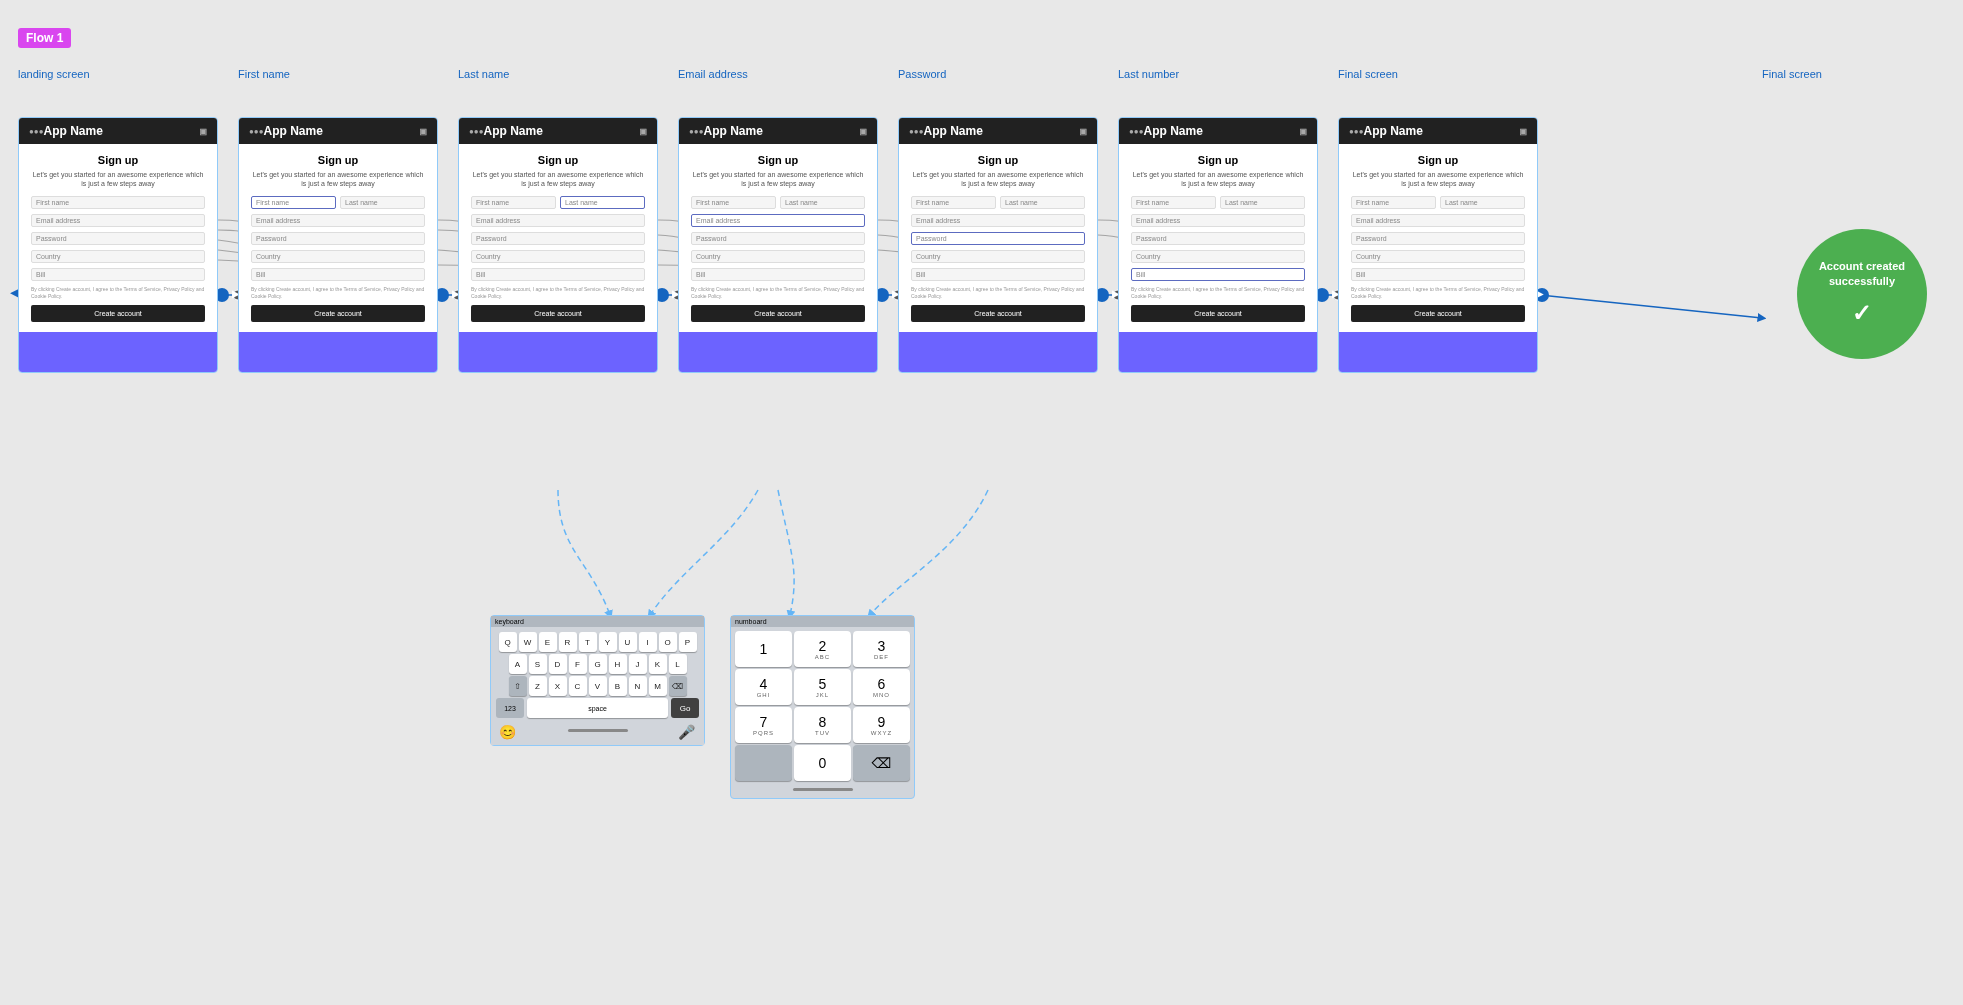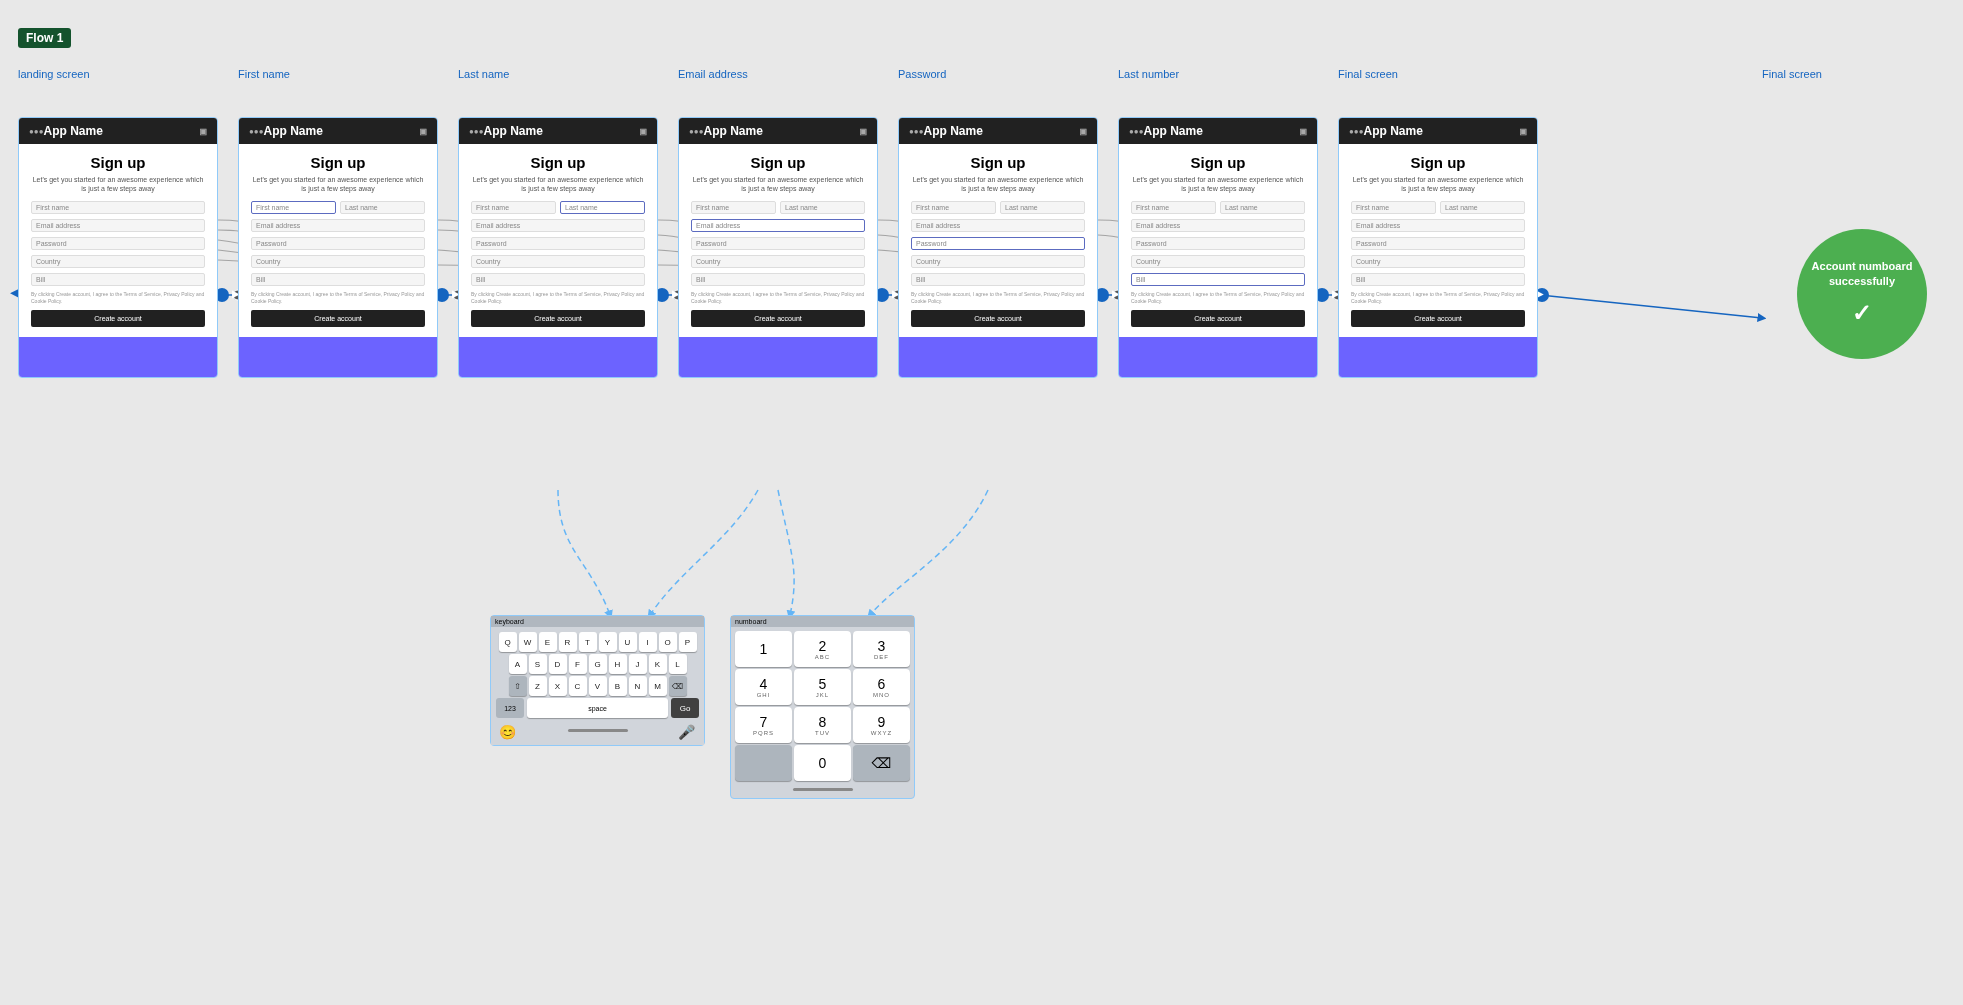--- a/index.html
+++ b/index.html
@@ -10,21 +10,21 @@
       height: 1005px;
       overflow: hidden;
       position: relative;
     }
 
     
     .flow-badge {
       position: absolute;
       top: 28px;
       left: 18px;
-      background: #14532d;
+      background: #d946ef;
       color: white;
       font-size: 12px;
       font-weight: bold;
       padding: 3px 8px;
       border-radius: 3px;
     }
 
     
     .screen-wrapper {
       position: absolute;
@@ -70,21 +70,21 @@
       font-size: 8px;
       color: #aaa;
     }
 
     .phone-body {
       padding: 10px 12px;
     }
 
     .screen-title {
       text-align: center;
-      font-size: 15px;
+      font-size: 11px;
       font-weight: bold;
       margin-bottom: 4px;
     }
 
     .screen-subtitle {
       text-align: center;
       font-size: 7px;
       color: #555;
       margin-bottom: 8px;
       line-height: 1.3;
@@ -592,21 +592,21 @@
         </div>
         <div class="phone-footer"></div>
       </div>
     </div>
   </div>
 
 <div style="position:absolute; top:68px; left:1762px;">
   <div style="color:#1565c0; font-size:11px; margin-bottom:4px;">Final screen</div>
   <div style="display:flex; align-items:center; justify-content:center; width:200px; height:420px;">
     <div class="success-circle">
-      <span style="font-size:11px; padding:0 10px;">Account numboard successfully</span>
+      <span style="font-size:11px; padding:0 10px;">Account created successfully</span>
       <span class="checkmark">✓</span>
     </div>
   </div>
 </div>
 
 <div class="keyboard-frame">
   <div class="kb-header">
     <span>keyboard</span>
   </div>
   <div style="background:#d1d5db; padding: 3px 2px 0;">

